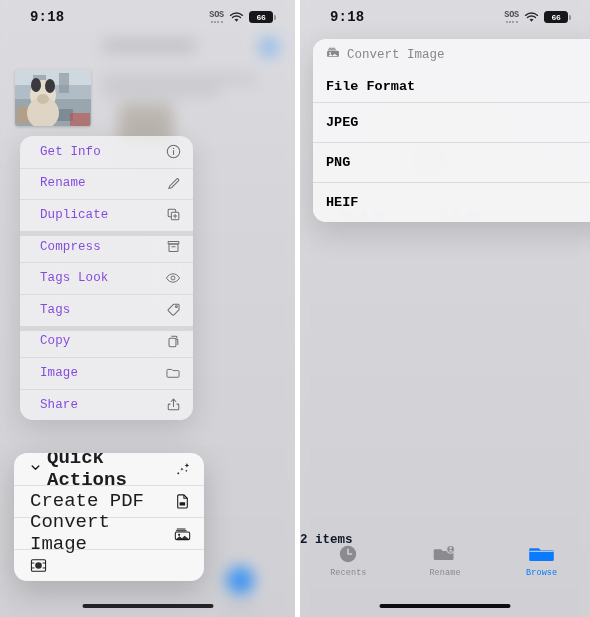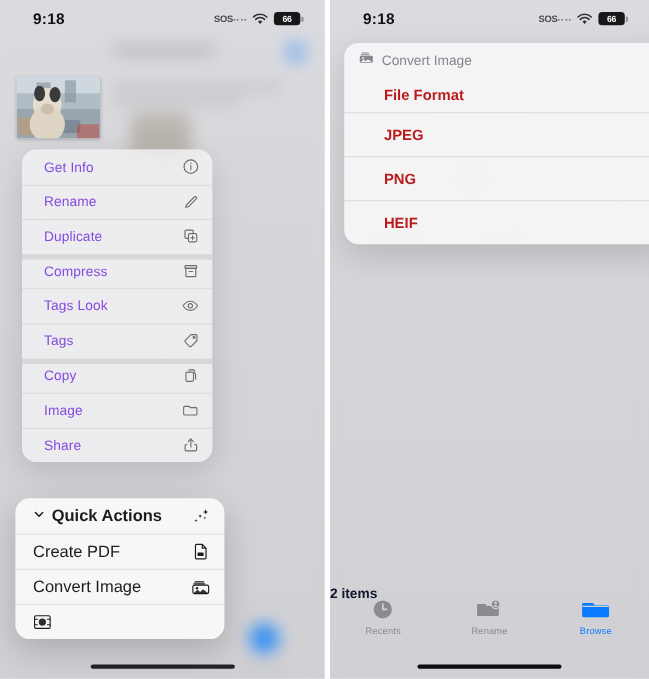--- a/index.html
+++ b/index.html
@@ -13,20 +13,21 @@
     font-family: "Liberation Sans", sans-serif;
     -webkit-font-smoothing: antialiased;
     overflow: hidden;
   }
 
   .screens {
     position: relative;
     width: 590px;
     height: 528px;
     display: flex;
+    font-family: Liberation Mono, monospace;
   }
 
   
   .phone {
     position: relative;
     overflow: hidden;
     background: #d2d2d6;
   }
   .phone.left  { width: 295px; height: 617px; }
   .phone.right { width: 290px; height: 617px; margin-left: 5px; }
@@ -86,21 +87,21 @@
     color: #111114;
     letter-spacing: 0.2px;
   }
   .sb-right {
     display: flex;
     align-items: center;
     gap: 5px;
   }
   .sos-wrap {
     display: flex;
-    flex-direction: row;
+    flex-direction: column;
     align-items: center;
     line-height: 1;
   }
   .sos-text {
     font-size: 8.5px;
     font-weight: bold;
     color: #4b4b50;
     letter-spacing: -0.2px;
   }
   .sos-dots {
@@ -233,21 +234,21 @@
     font-size: 13px;
     font-weight: bold;
     color: #1c1c1e;
   }
   .qa-head .left {
     display: flex;
     align-items: center;
     gap: 6px;
   }
   .qa-row .lbl {
-    font-size: 15px;
+    font-size: 19px;
     color: #1c1c1e;
   }
   .qa-row .ico {
     width: 17px; height: 17px;
     display: flex;
     align-items: center;
     justify-content: center;
   }
   .qa-row .ico svg { display: block; }
 
@@ -289,22 +290,21 @@
   .cv-row + .cv-row::before {
     content: "";
     position: absolute;
     left: 0; right: 0; top: 0;
     height: 1px;
     background: rgba(60,60,67,0.14);
   }
   .cv-row .lbl {
     font-size: 13.5px;
     font-weight: bold;
-    color: #b91c1c;
-    margin-left: 23px;
+    color: #000000;
   }
 
   
   .items-count {
     position: absolute;
     left: 0; right: 0;
     top: 533px;
     text-align: left;
     font-size: 12.5px;
     font-weight: bold;

